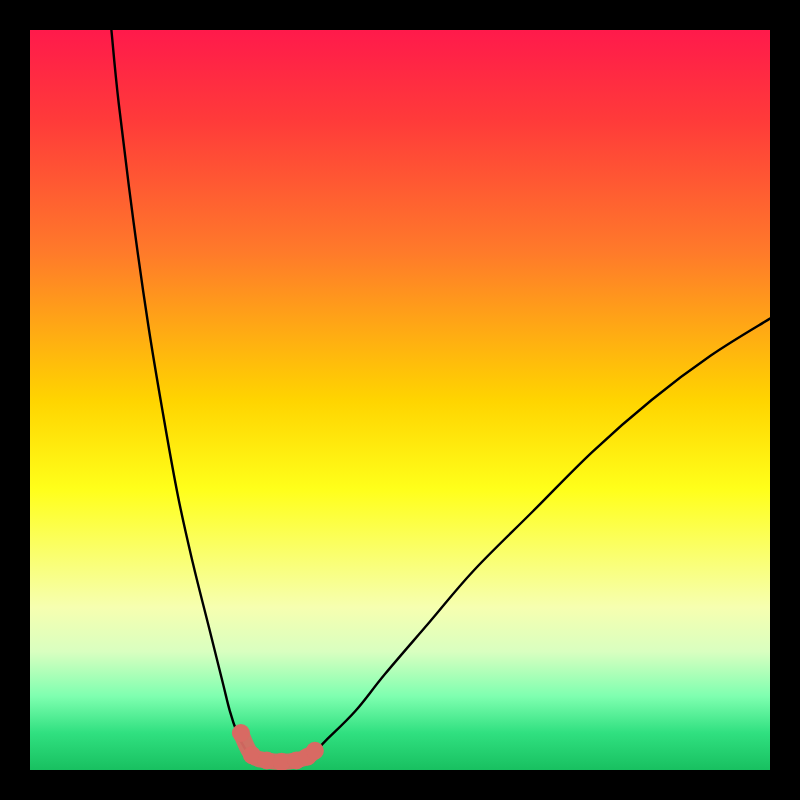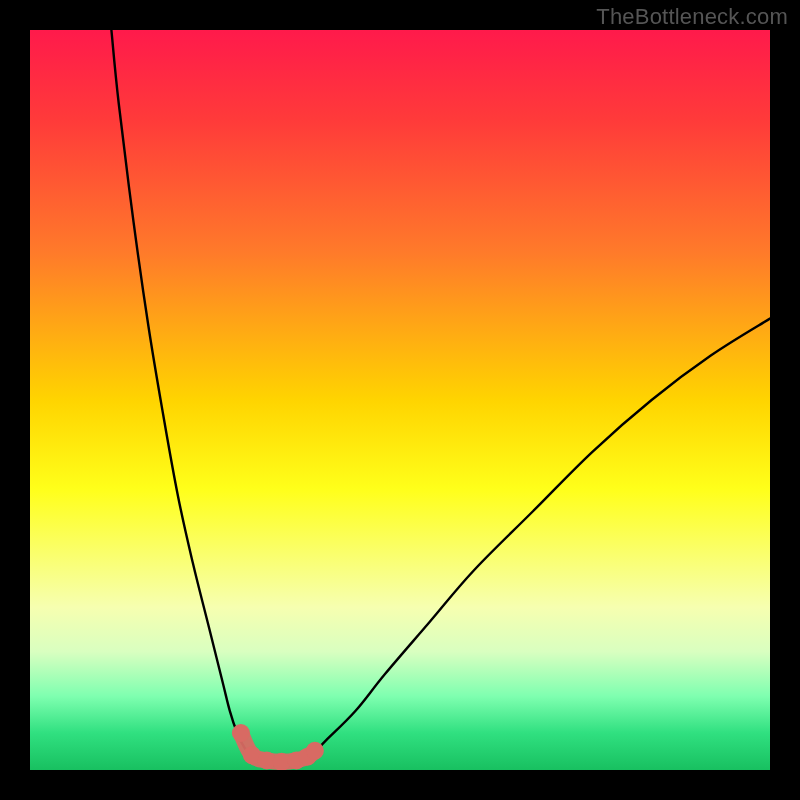--- a/index.html
+++ b/index.html
@@ -33,21 +33,20 @@
     color: #555;
     font-size: 22px;
     font-weight: 500;
     letter-spacing: 0.2px;
   }
 </style>
 </head>
 <body>
 
 <div class="frame">
-  <div class="watermark">TheBottleneck.com</div>
 
   <div class="plot-area">
     <svg id="chart-svg" width="740" height="740" viewBox="0 0 740 740">
       <defs>
         <linearGradient id="bg-grad" x1="0" y1="0" x2="0" y2="1">
             <stop offset="0%" stop-color="#ff1a4b"></stop>
             <stop offset="12%" stop-color="#ff3a3a"></stop>
             <stop offset="30%" stop-color="#ff7a2a"></stop>
             <stop offset="50%" stop-color="#ffd400"></stop>
             <stop offset="62%" stop-color="#ffff1a"></stop>

